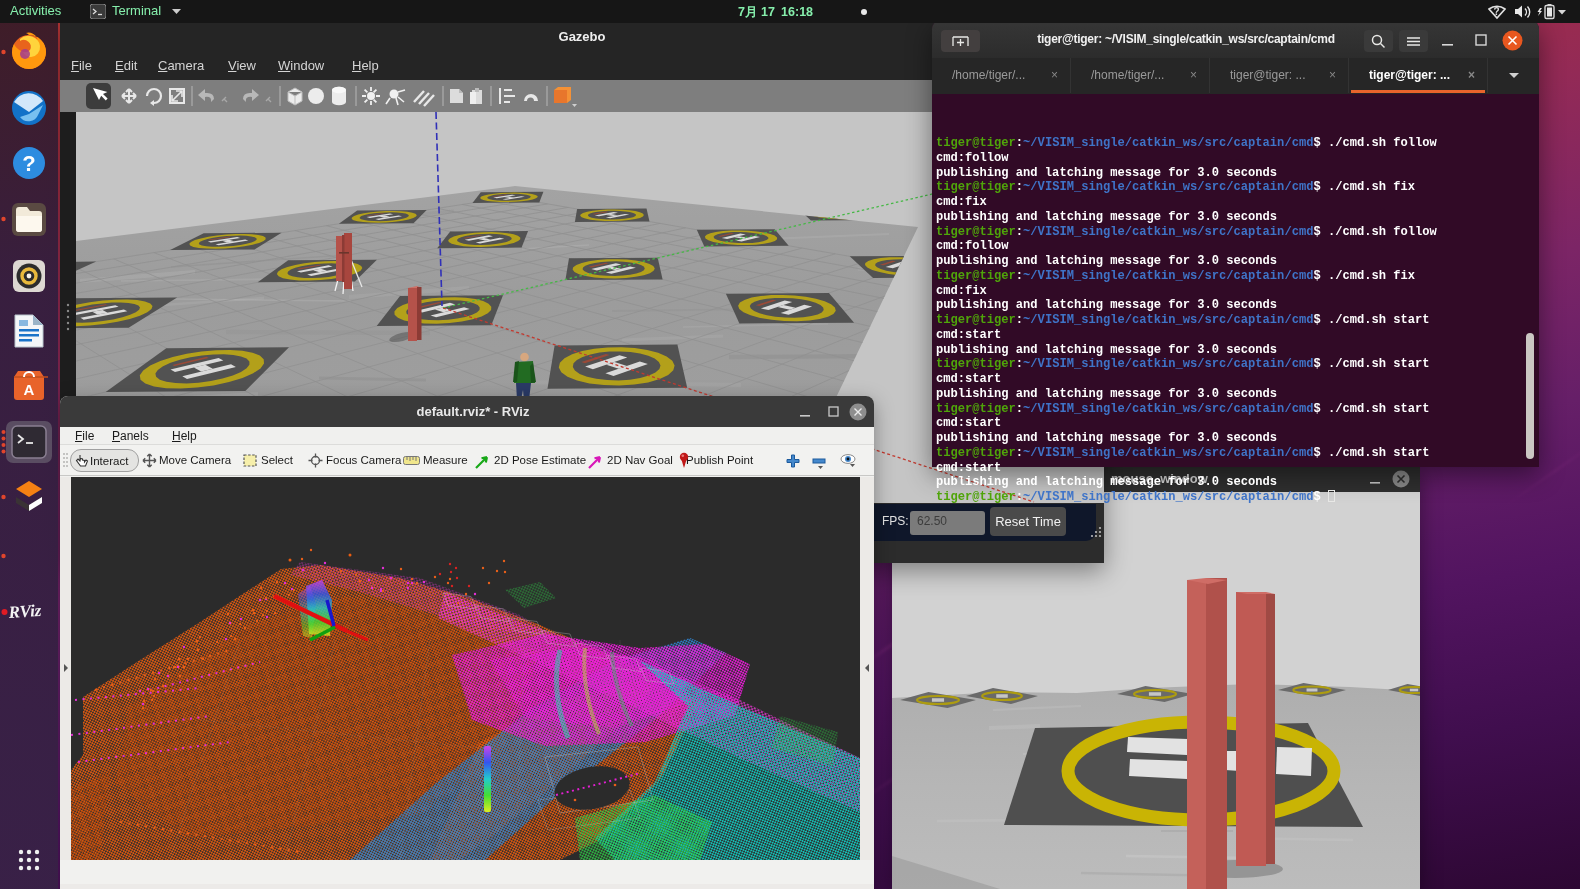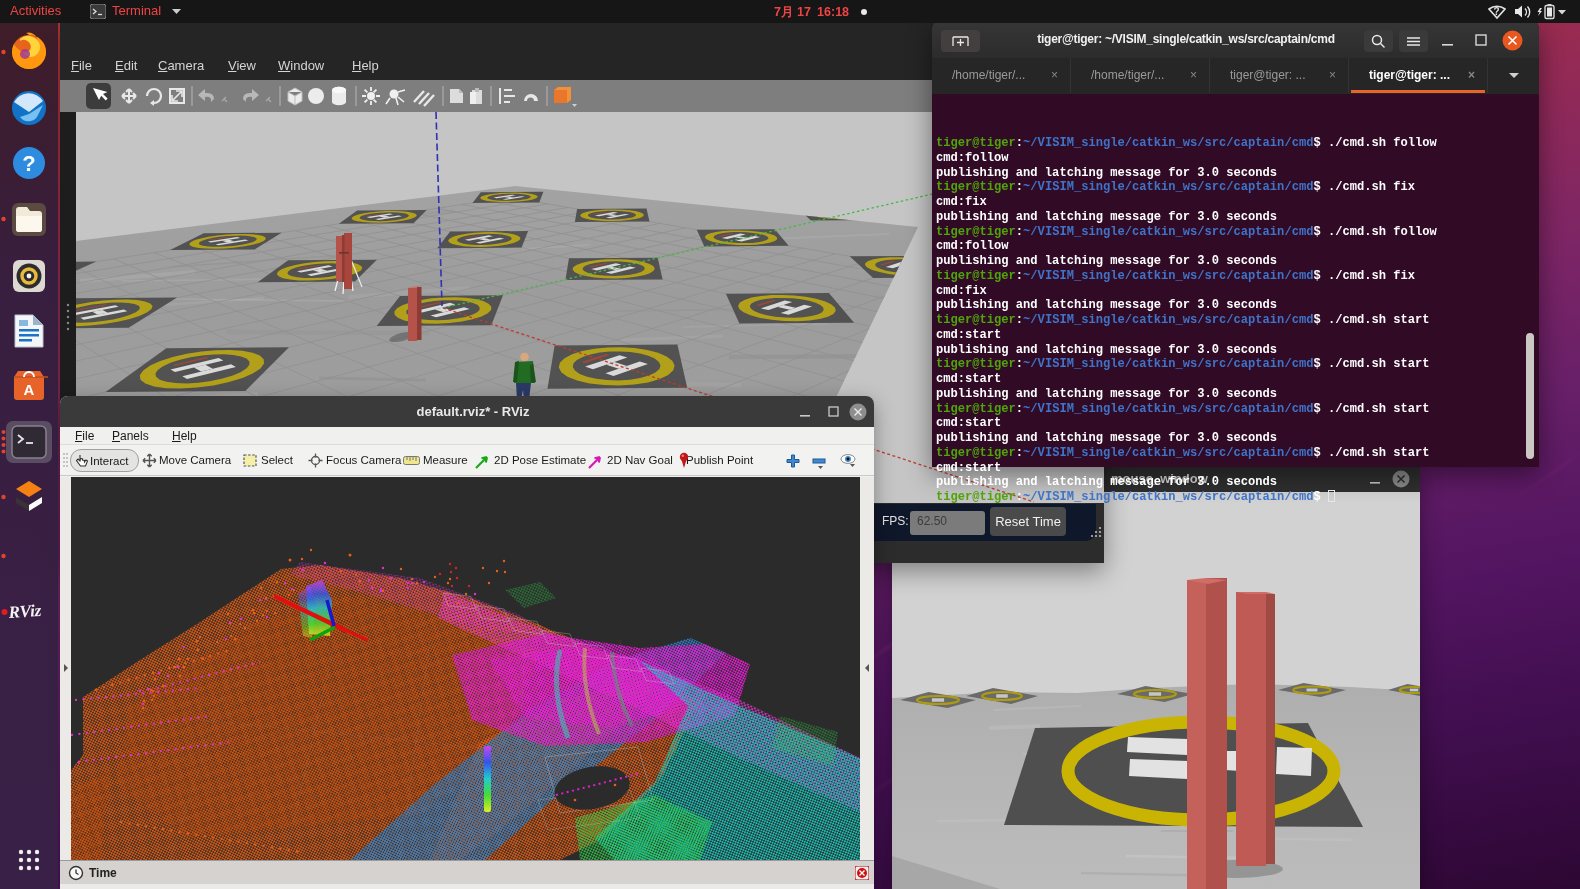--- a/index.html
+++ b/index.html
@@ -2,21 +2,21 @@
 <html><head><meta charset="utf-8"><style>
 * { margin:0; padding:0; box-sizing:border-box; }
 html,body { width:1580px; height:889px; overflow:hidden; font-family:"Liberation Sans",sans-serif; }
 body { position:relative;
   background:linear-gradient(170deg,#b23530 0%,#a82f3e 12%,#932a56 30%,#7c2566 45%,#661f68 58%,#521460 72%,#400e4e 85%,#2d0733 100%);
 }
 .abs { position:absolute; }
 .streak { position:absolute; background:linear-gradient(90deg,rgba(255,100,210,0),rgba(255,100,210,0.18),rgba(255,100,210,0)); transform:rotate(-35deg); filter:blur(1.5px); }
 
 
-#topbar { left:0; top:0; width:1580px; height:23px; background:#161616; z-index:60; color:#ef4444; font-size:13px; }
+#topbar { left:0; top:0; width:1580px; height:23px; background:#161616; z-index:60; color:#86efac; font-size:13px; }
 #topbar .it { position:absolute; top:3px; }
 
 
 #dock { left:0; top:23px; width:58px; height:866px; z-index:55;
   background:linear-gradient(180deg,rgba(58,28,40,0.96) 0%,rgba(52,30,62,0.96) 30%,rgba(56,33,70,0.96) 100%); }
 
 
 #gazebo { left:60px; top:23px; width:1044px; height:540px; z-index:20; background:#252525; box-shadow:0 8px 24px rgba(0,0,0,0.4); }
 #gazebo .title { position:absolute; left:0; top:0; width:100%; height:26px; background:#252525; color:#eee; font-weight:bold; font-size:13px; text-align:center; line-height:27px; }
 #gazebo .menu { position:absolute; left:0; top:26px; width:100%; height:31px; background:#252525; color:#d4d4d4; font-size:13px; }
@@ -134,20 +134,21 @@
 <rect x="1266" y="594" width="9" height="270" fill="#a04a44"></rect>
 <polygon points="1236,592 1266,592 1275,594 1247,594" fill="#cf6d66"></polygon>
 <rect x="1187" y="580" width="19" height="309" fill="#c4615a"></rect>
 <rect x="1206" y="578" width="21" height="311" fill="#b0514b"></rect>
 <polygon points="1187,580 1206,578 1227,580 1208,584" fill="#cf6d66"></polygon>
 </svg>
     </div>
 </div>
 
 <div class="abs" id="gazebo">
+  <div class="title">Gazebo</div>
   <div class="menu">
     <span style="left:11px"><u>F</u>ile</span>
       <span style="left:55px"><u>E</u>dit</span>
     <span style="left:98px"><u>C</u>amera</span>
       <span style="left:168px"><u>V</u>iew</span>
     <span style="left:218px"><u>W</u>indow</span>
       <span style="left:292px"><u>H</u>elp</span>
   </div>
   <div id="gzToolbar">
     <svg width="600" height="32" viewBox="0 0 600 32">
@@ -831,32 +832,20 @@
 <line x1="327" y1="600" x2="334" y2="626" stroke="#1818cc" stroke-width="3.5"></line>
 <circle cx="290" cy="560" r="1.5" fill="#e85d11"></circle>
         <circle cx="350" cy="555" r="1.5" fill="#e85d11"></circle>
 </svg>
     </div>
   <div class="abs" style="left:800px;top:81px;width:14px;height:383px;background:#eceae7">
       <svg width="14" height="383">
         <path d="M9 187 l-4 4 4 4z" fill="#555"></path>
       </svg>
     </div>
-  <div id="rvTime">
-    <svg style="position:absolute;left:8px;top:4px" width="16" height="16">
-        <circle cx="8" cy="8" r="6.5" fill="#f8f8f8" stroke="#333" stroke-width="1.4"></circle>
-        <path d="M8 4.5 V8 l2.5 1.5" stroke="#333" stroke-width="1.3" fill="none"></path>
-      </svg>
-    <span style="position:absolute;left:29px;top:5px;font-size:12px;font-weight:bold;color:#222">Time</span>
-    <svg style="position:absolute;left:795px;top:5px" width="14" height="14">
-        <rect width="14" height="14" rx="2" fill="#f0f0f0" stroke="#b00" stroke-width="1"></rect>
-        <circle cx="7" cy="7" r="5" fill="#cc1111"></circle>
-        <path d="M4.5 4.5 l5 5 M9.5 4.5 l-5 5" stroke="#fff" stroke-width="1.4"></path>
-      </svg>
-  </div>
   <div id="rvBelow"></div>
 </div>
 
 <div class="abs" id="term">
   <div class="title">
     <svg style="position:absolute;left:9px;top:9px" width="39" height="22">
         <rect width="39" height="22" rx="4" fill="#433f3f"></rect>
         <g stroke="#e8e8e6" stroke-width="1.3" fill="none">
           <path d="M12 7 h15 M12 7 v9 M27 7 v9"></path>
           <path d="M19.5 9 v7 M16 12.5 h7"></path>
@@ -941,21 +930,21 @@
   <span class="it" style="left:10px">Activities</span>
   <svg class="it" style="left:90px;top:4px" width="16" height="15">
       <rect width="16" height="15" rx="3" fill="#3a3a3a" stroke="#888" stroke-width="1"></rect>
       <path d="M3 5 l3 2.5 -3 2.5" stroke="#ddd" stroke-width="1.3" fill="none"></path>
       <path d="M8 10.5 h4" stroke="#ddd" stroke-width="1.3"></path>
     </svg>
   <span class="it" style="left:112px">Terminal</span>
   <svg class="it" style="left:172px;top:9px" width="10" height="7">
       <path d="M0 0 l4.5 5 4.5-5z" fill="#ccc"></path>
     </svg>
-  <span class="it" style="left:774px;font-weight:bold;font-size:12.5px;top:4px">7月 17 16:18</span>
+  <span class="it" style="left:738px;font-weight:bold;font-size:12.5px;top:4px">7月 17 16:18</span>
   <svg class="it" style="left:860px;top:8px" width="8" height="8">
       <circle cx="4" cy="4" r="3" fill="#e8e8e8"></circle>
     </svg>
   <svg class="it" style="left:1487px;top:3px" width="80" height="17">
     <path d="M2 6 a13 13 0 0 1 16 0 l-8 9z" fill="none" stroke="#e0e0e0" stroke-width="1.6"></path>
     <text x="6.5" y="12" font-size="10" fill="#e0e0e0" font-weight="bold">?</text>
     <path d="M28 6 h3 l4-3.5 v12 l-4-3.5 h-3z" fill="#e8e8e8"></path>
     <path d="M38 5.5 a5 5 0 0 1 0 7 M40.5 3.5 a8 8 0 0 1 0 11" stroke="#e8e8e8" stroke-width="1.4" fill="none"></path>
     <path d="M53 5 l-2.5 4 h2 l-1.5 4 4-5 h-2l2-3z" fill="#e8e8e8"></path>
     <rect x="58" y="2.5" width="9" height="13" rx="1.5" fill="none" stroke="#d8d8d8" stroke-width="1.4"></rect>

